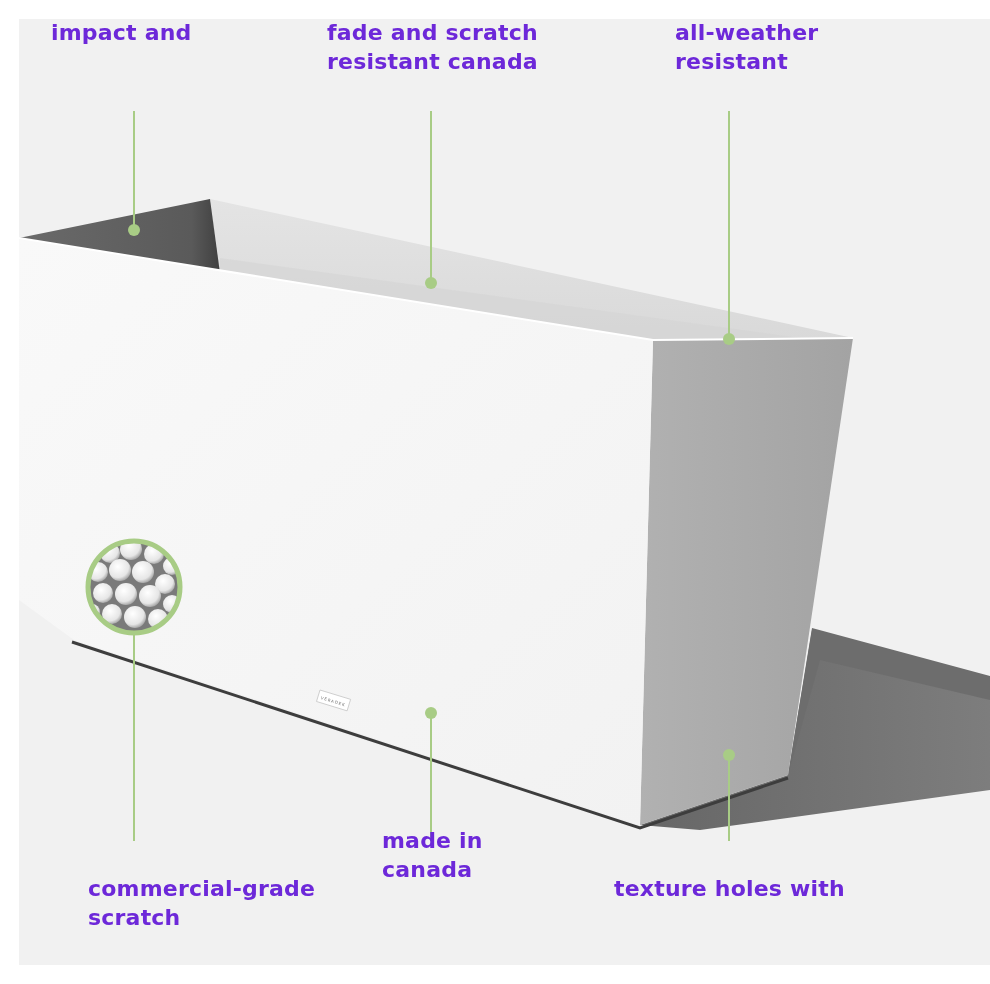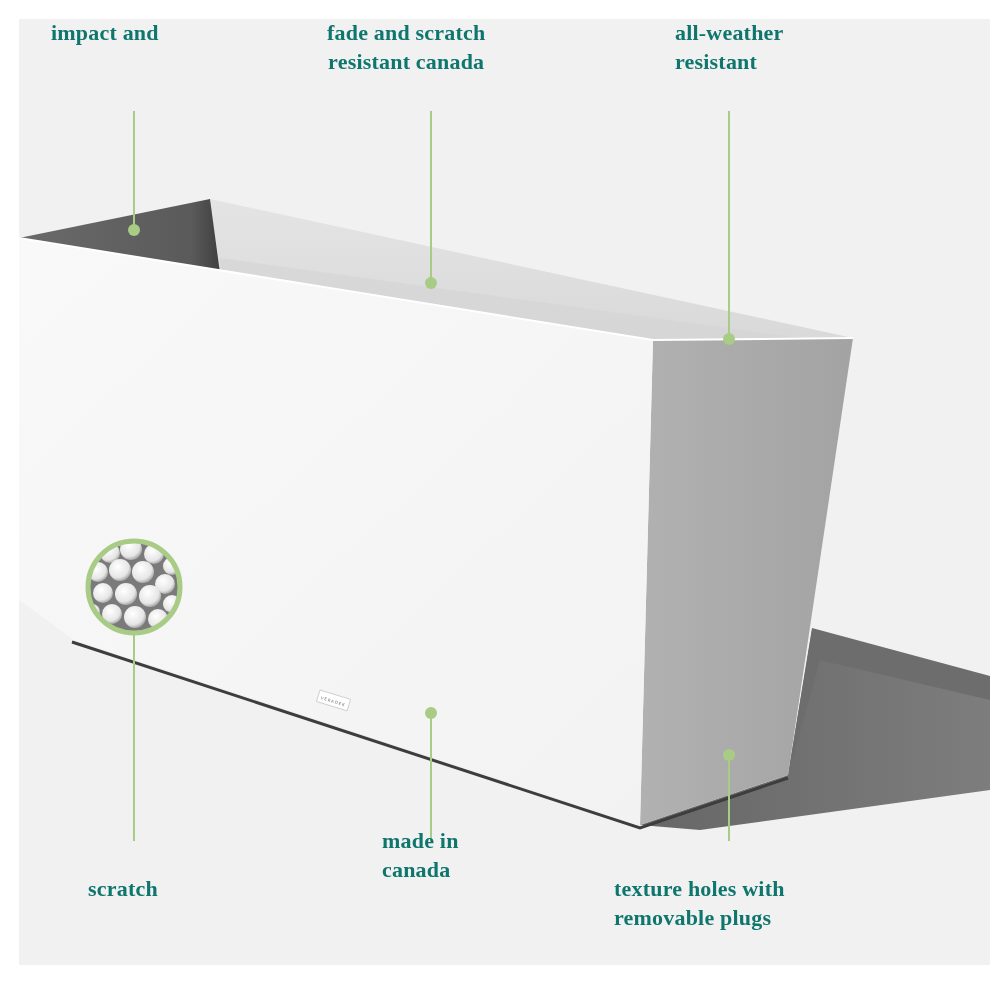--- a/index.html
+++ b/index.html
@@ -1,20 +1,20 @@
 <!DOCTYPE html>
 <html><head>
 <meta charset="utf-8">
 <style>
   html, body { margin: 0; padding: 0; background: #ffffff; }
   body { width: 990px; height: 984px; position: relative; overflow: hidden;
          font-family: "DejaVu Sans", "Liberation Sans", sans-serif; }
   .panel { position: absolute; left: 19px; top: 19px; width: 971px; height: 946px; background: #f1f1f1; overflow: hidden; }
   .scene { position: absolute; left: 0; top: 0; width: 990px; height: 984px; }
-  .label { position: absolute; color: #0f766e; font-weight: bold; font-size: 22px; line-height: 29px; letter-spacing: 0.2px; white-space: nowrap; font-family: Liberation Serif, serif; }
+  .label { position: absolute; color: #6d28d9; font-weight: bold; font-size: 22px; line-height: 29px; letter-spacing: 0.2px; white-space: nowrap; }
   .label span { display: block; }
   .brand-tag { font-family: "DejaVu Sans", sans-serif; }
 </style>
 </head>
 <body>
 
 <div class="panel"></div>
 
 <svg class="scene" viewBox="0 0 990 984" xmlns="http://www.w3.org/2000/svg">
   <defs>
@@ -127,22 +127,22 @@
 <div class="label" style="left:327px; top:18px;text-align:center;">
   <span>fade and scratch</span>
   <span>resistant canada</span>
 </div>
 <div class="label" style="left:675px; top:18px;">
   <span>all-weather</span>
   <span>resistant</span>
 </div>
 
 <div class="label" style="left:88px; top:874px;">
+  <span>commercial-grade</span>
   <span>scratch</span>
 </div>
 <div class="label" style="left:382px; top:826px;">
   <span>made in</span>
   <span>canada</span>
 </div>
 <div class="label" style="left:614px; top:874px;">
   <span>texture holes with</span>
-  <span>removable plugs</span>
 </div>
 
 </body></html>

